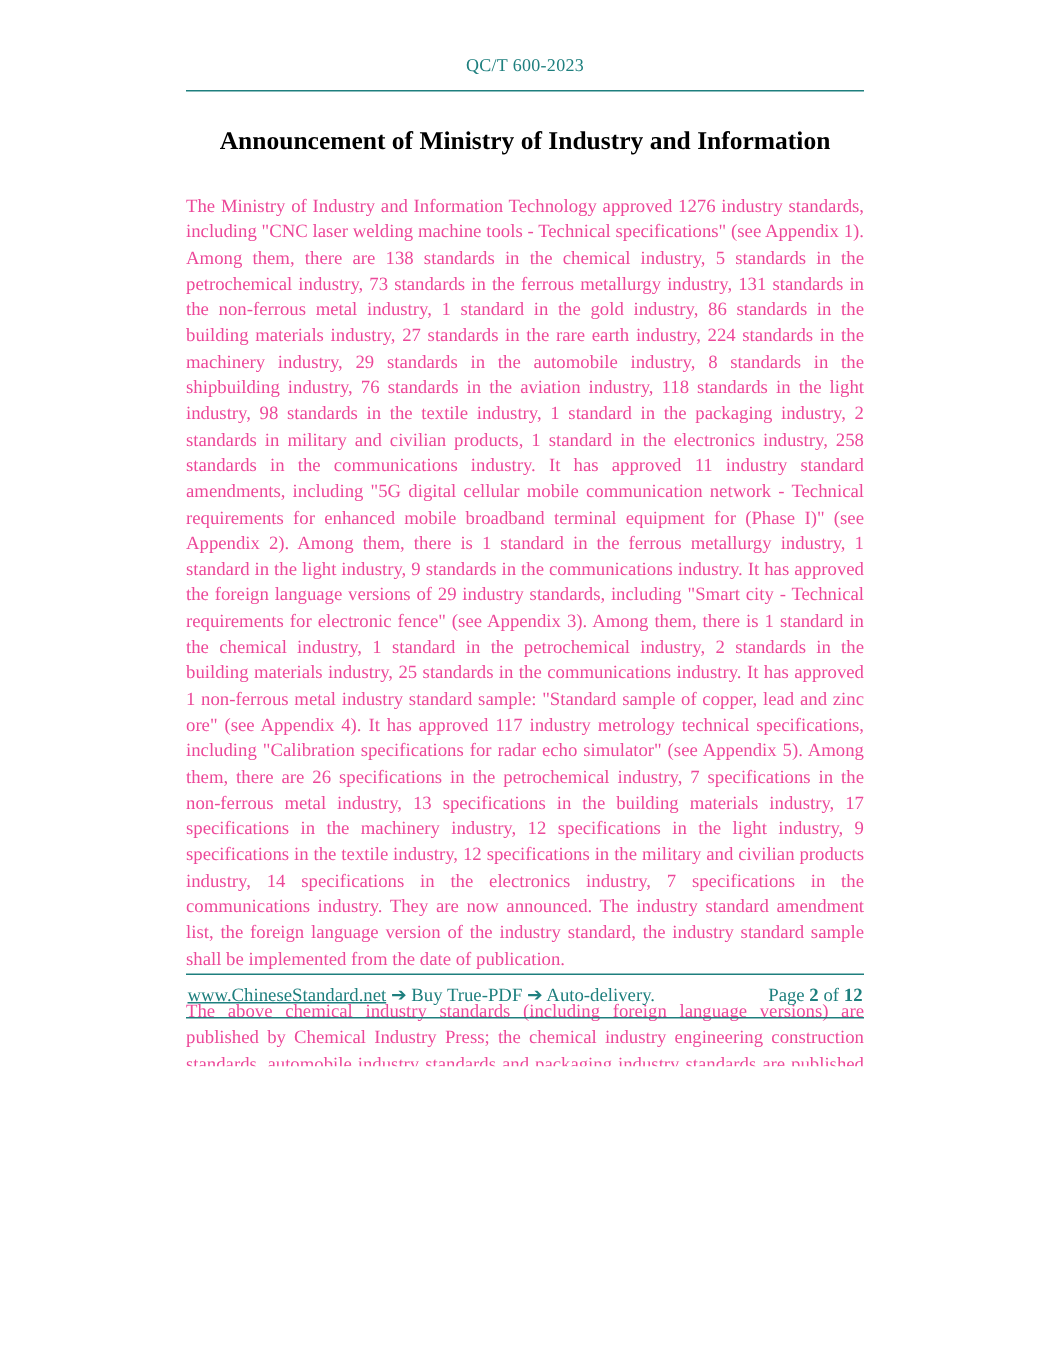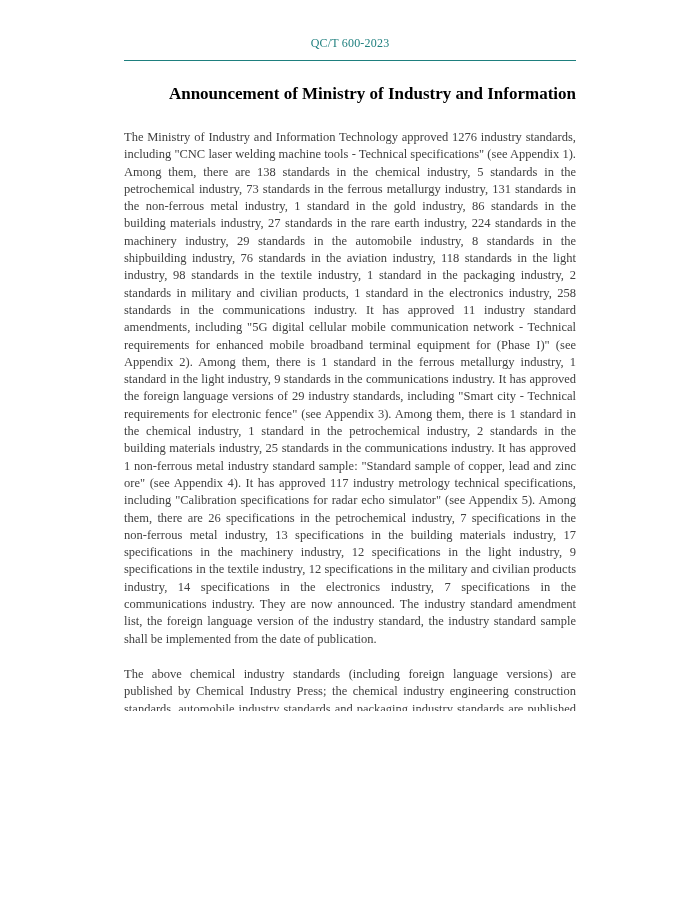--- a/index.html
+++ b/index.html
@@ -30,32 +30,32 @@
     height: 0;
   }
   .title {
     margin-top: 16px;
     text-align: center;
     font-size: 17px;
     font-weight: bold;
     line-height: 2;
     color: #000;
   }
-  .title .title-line { display: block; text-align: right; }
+  .title .title-line { display: block; }
   .subtitle {
     margin-top: 12px;
     text-align: center;
     font-size: 12.5px;
   }
   .body-para {
     margin-top: 18px;
     font-size: 12.5px;
     line-height: 17.3px;
     text-align: justify;
-    color: #404040;
+    color: #ec4899;
   }
   .footer {
     position: absolute;
     left: 124px;
     right: 124px;
     bottom: 32px;
     border-top: 1px solid var(--accent, #1e7f7e);
     border-bottom: 1px solid var(--accent, #1e7f7e);
     padding: 5px 1px 7px 1px;
   }
@@ -90,13 +90,24 @@
       <span class="title-line">Announcement of Ministry of Industry and Information</span>
     </h1>
 
 
     <p class="body-para">The Ministry of Industry and Information Technology approved 1276 industry standards, including "CNC laser welding machine tools - Technical specifications" (see Appendix 1). Among them, there are 138 standards in the chemical industry, 5 standards in the petrochemical industry, 73 standards in the ferrous metallurgy industry, 131 standards in the non-ferrous metal industry, 1 standard in the gold industry, 86 standards in the building materials industry, 27 standards in the rare earth industry, 224 standards in the machinery industry, 29 standards in the automobile industry, 8 standards in the shipbuilding industry, 76 standards in the aviation industry, 118 standards in the light industry, 98 standards in the textile industry, 1 standard in the packaging industry, 2 standards in military and civilian products, 1 standard in the electronics industry, 258 standards in the communications industry. It has approved 11 industry standard amendments, including "5G digital cellular mobile communication network - Technical requirements for enhanced mobile broadband terminal equipment for (Phase I)" (see Appendix 2). Among them, there is 1 standard in the ferrous metallurgy industry, 1 standard in the light industry, 9 standards in the communications industry. It has approved the foreign language versions of 29 industry standards, including "Smart city - Technical requirements for electronic fence" (see Appendix 3). Among them, there is 1 standard in the chemical industry, 1 standard in the petrochemical industry, 2 standards in the building materials industry, 25 standards in the communications industry. It has approved 1 non-ferrous metal industry standard sample: "Standard sample of copper, lead and zinc ore" (see Appendix 4). It has approved 117 industry metrology technical specifications, including "Calibration specifications for radar echo simulator" (see Appendix 5). Among them, there are 26 specifications in the petrochemical industry, 7 specifications in the non-ferrous metal industry, 13 specifications in the building materials industry, 17 specifications in the machinery industry, 12 specifications in the light industry, 9 specifications in the textile industry, 12 specifications in the military and civilian products industry, 14 specifications in the electronics industry, 7 specifications in the communications industry. They are now announced. The industry standard amendment list, the foreign language version of the industry standard, the industry standard sample shall be implemented from the date of publication.</p>
 
     <p class="body-para">The above chemical industry standards (including foreign language versions) are published by Chemical Industry Press; the chemical industry engineering construction standards, automobile industry standards and packaging industry standards are published by Beijing Science and Technology Press; the petrochemical industry standards (including foreign language versions) are published by China Petrochemical Press; the ferrous metallurgy industry standards, non-ferrous metal industry standards</p>
 
   </div>
 
+  <div class="footer">
+    <div class="footer-inner">
+      <div class="footer-left"><a class="footer-link" href="#">www.ChineseStandard.net</a><span> ➔ Buy True-PDF ➔ Auto-delivery.</span></div>
+      <div class="footer-right">
+        <span>Page</span>
+        <b>2</b>
+        <span>of</span>
+        <b>12</b>
+      </div>
+    </div>
+  </div>
 </div>
 
 </body></html>

